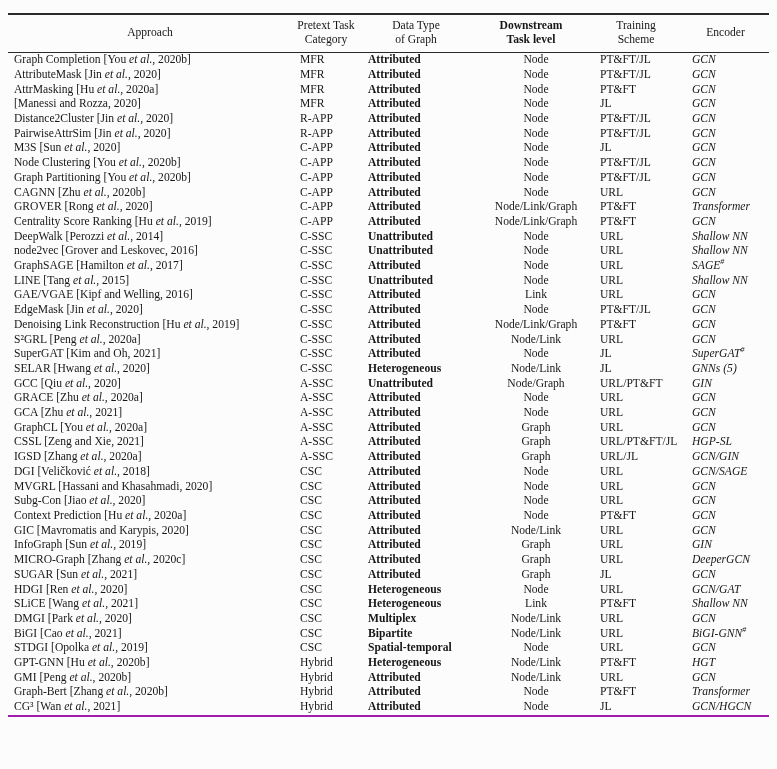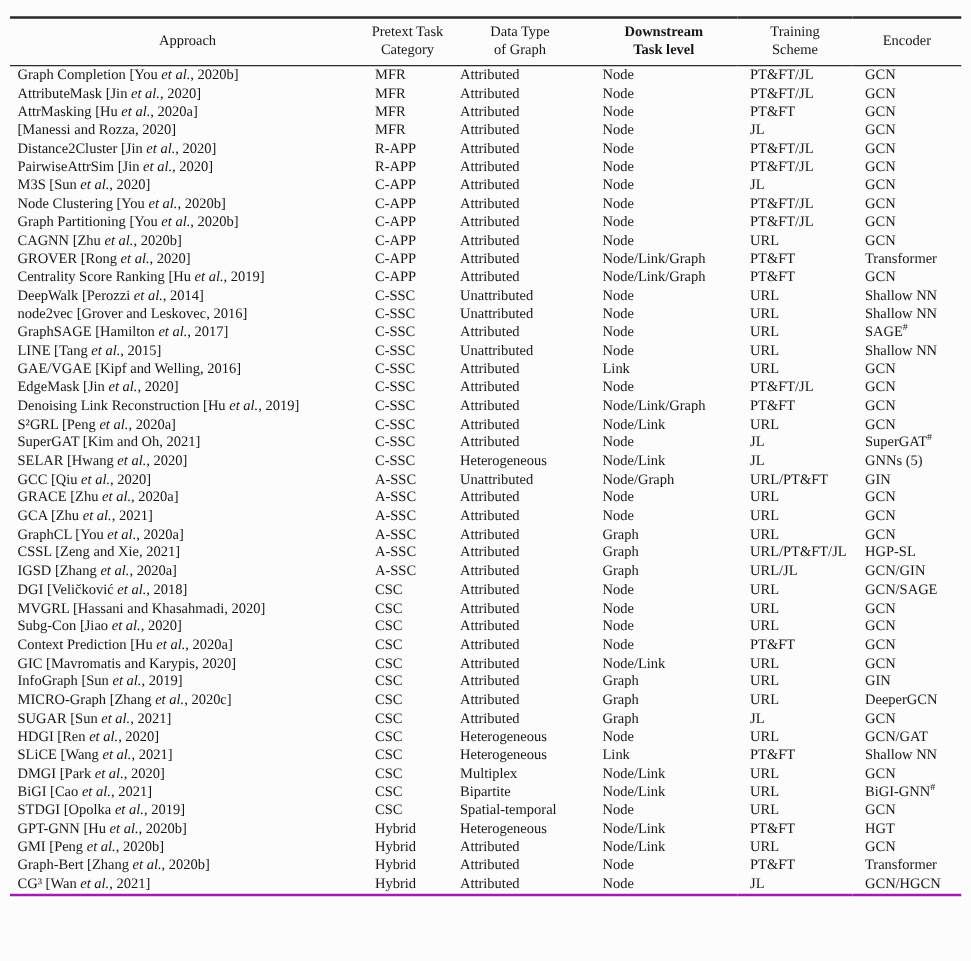--- a/index.html
+++ b/index.html
@@ -41,24 +41,24 @@
     font-size: 11.6px;
     line-height: 14.7px;
     height: 14.7px;
     padding: 0;
     white-space: nowrap;
     overflow: hidden;
     vertical-align: middle;
   }
   td.c0 { padding-left: 6px; }
   td.c1 { padding-left: 8px; }
-  td.c2 { padding-left: 8px; }
-  td.c3 { padding-left: 10px; }
+  td.c2 { padding-left: 8px; font-weight: bold; }
+  td.c3 { padding-left: 10px; text-align: center; }
   td.c4 { padding-left: 10px; }
-  td.c5 { padding-left: 10px; }
+  td.c5 { padding-left: 10px; font-style: italic; }
   th.w0 { width: 284px; }
   th.w1 { width: 68px; }
   th.w2 { width: 112px; }
   th.w3 { width: 118px; font-weight: bold; }
   th.w4 { width: 92px; }
   th.w5 { width: 87px; }
   tbody td sup {
     font-size: 8px;
     line-height: 0;
     vertical-align: super;

